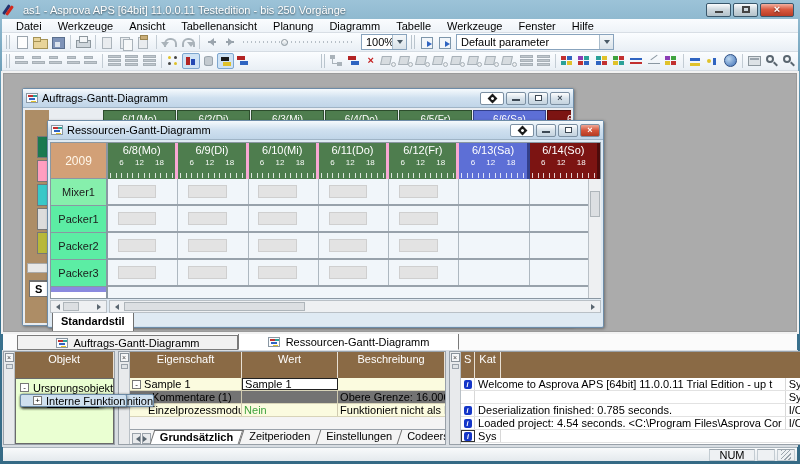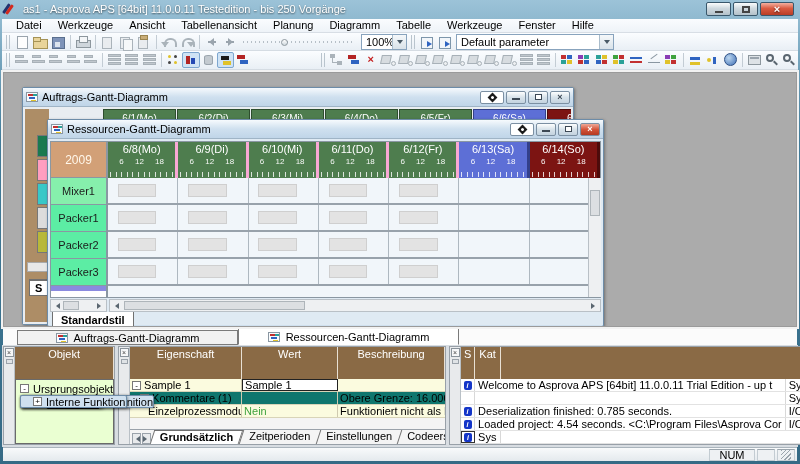--- a/index.html
+++ b/index.html
@@ -189,38 +189,38 @@
 
   
   .panels { flex:1; display:flex; background:#d8dde2; padding:1px 1px 2px 1px; gap:3px; }
   .panel { background:#f4f4f4; border:1px solid #98a0a8; display:flex; }
   .mini { width:11px; background:#e8eaec; border-right:1px solid #b9c0c6; display:flex;
           flex-direction:column; align-items:center; padding-top:1px; gap:2px; }
   .mini .x { width:9px; height:9px; border:1px solid #8a939b; background:#f6f7f8; font-size:7px;
              line-height:7px; text-align:center; color:#444; }
   .mini .sq { width:7px; height:5px; border:1px solid #9aa2aa; background:#dfe3e6; }
   .pbody { flex:1; display:flex; flex-direction:column; overflow:hidden; }
-  .phead { background:var(--header_brown); color:#fff; text-align:center; height:32px;
+  .phead { background:var(--header_brown); color:#fff; text-align:center; height:26px;
            line-height:14px; display:flex; }
   .phead > div { border-right:1px solid #e8e0d4; }
   .p-objekt { width:152px; }
   .p-props { width:328px; }
   .p-msgs { flex:1; }
 
   .tree { flex:1; background:var(--tree_bg); border:1px solid #6a6a6a; margin:0; padding:2px 0 0 4px;
           font-size:11px; }
   .titem { display:flex; align-items:center; height:13px; gap:4px; }
   .titem .exp { width:9px; height:9px; border:1px solid #777; background:#fff; font-size:8px;
                 line-height:7px; text-align:center; flex:0 0 9px; }
   .titem.child { padding-left:12px; }
   .titem.sel .lbl { border:1px solid #000; padding:0 3px; border-radius:2px; }
 
   .props-grid { display:flex; flex-direction:column; }
   .prow { display:flex; height:13px; background:var(--row_yellow); border-bottom:1px solid #d8d4b8; }
-  .prow.white { background:#0f766e; }
+  .prow.white { background:#737373; }
   .pc { overflow:hidden; white-space:nowrap; border-right:1px solid #cfcab0; padding:0 2px;
         display:flex; align-items:center; gap:3px; }
   .pc.c1 { width:112px; } .pc.c2 { width:96px; } .pc.c3 { flex:1; border-right:none; }
   .pc .exp { width:9px; height:9px; border:1px solid #777; background:#fff; font-size:8px;
              line-height:7px; text-align:center; flex:0 0 9px; }
   .pc.selval { background:#fff; border:1px solid #222; }
   .nein { color:var(--nein_green); }
   .indent1 { margin-left:8px; } .indent2 { margin-left:16px; }
   .ptabs { margin-top:auto; height:15px; display:flex; align-items:flex-end; gap:0;
            border-top:1px solid #9aa2aa; background:#f4f4f4; padding-left:2px; overflow:hidden; }

